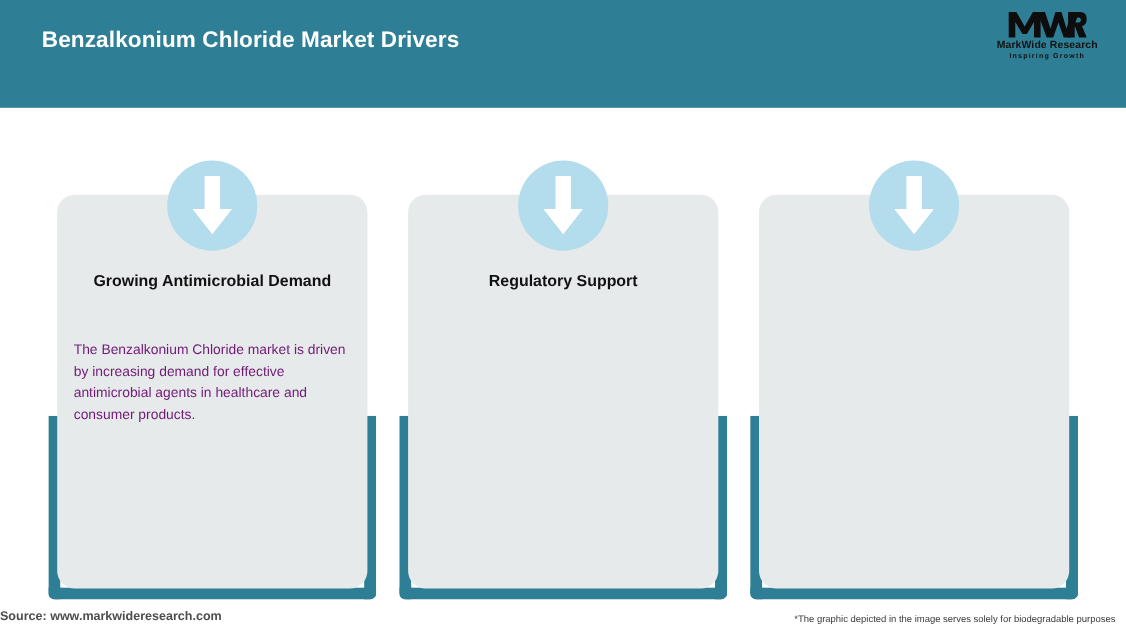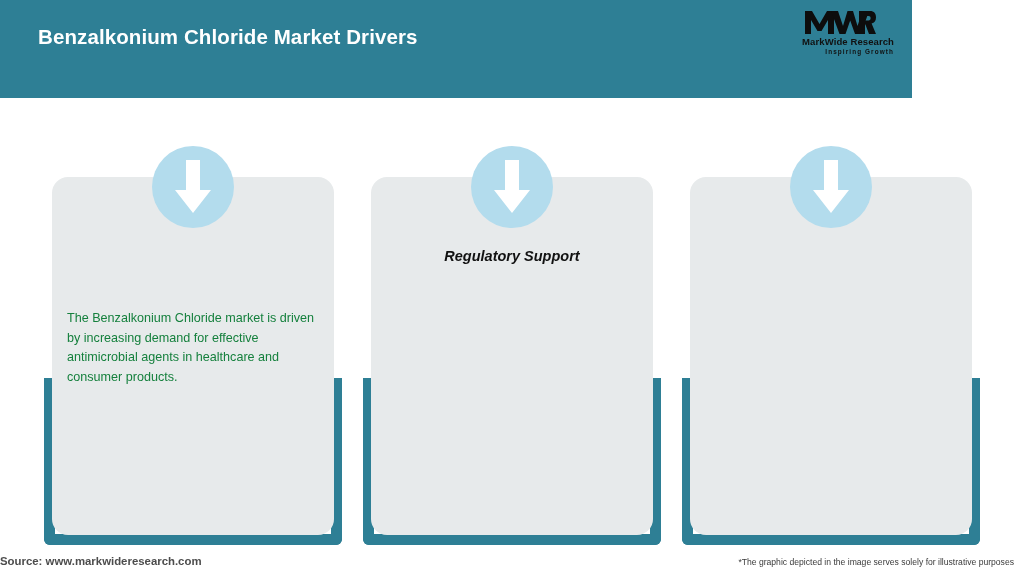--- a/index.html
+++ b/index.html
@@ -12,21 +12,21 @@
     background: #ffffff;
     font-family: "Liberation Sans", sans-serif;
     overflow: hidden;
     position: relative;
   }
 
   
   .header {
     position: absolute;
     left: 0; top: 0;
-    width: 912px;
+    width: 1024px;
     height: 98px;
     background: #2e7f95;
     box-sizing: border-box;
   }
   .header-title {
     position: absolute;
     left: 38px;
     top: 25px;
     font-size: 20.5px;
     font-weight: bold;
@@ -35,21 +35,21 @@
     white-space: nowrap;
   }
 
   
   .logo {
     position: absolute;
     right: 18px;
     top: 9px;
     width: 108px;
     height: 52px;
-    text-align: right;
+    text-align: center;
   }
   .logo-mark {
     display: block;
     height: 26px;
     line-height: 26px;
   }
   .logo-mark svg { display: block; margin: 0 auto; }
   .logo-name {
     display: block;
     font-size: 9.5px;
@@ -76,21 +76,21 @@
     width: 1024px;
     height: 440px;
   }
   .col {
     position: absolute;
     top: 0;
     width: 314px;
     height: 440px;
   }
   .col-0 { left: 36px; }
-  .col-1 { left: 355px; font-style: italic; }
+  .col-1 { left: 355px; }
   .col-2 { left: 674px; }
 
   
   .bracket {
     position: absolute;
     left: 8px;
     top: 280px;
     width: 298px;
     height: 167px;
     border-left: 11px solid #2e7f95;
@@ -122,21 +122,21 @@
     font-weight: bold;
     color: #111111;
     line-height: 22px;
   }
   .card-body {
     position: absolute;
     left: 15px;
     right: 15px;
     top: 132px;
     font-size: 12.6px;
-    color: #15803d;
+    color: #701a75;
     line-height: 19.5px;
     text-align: left;
   }
 
   
   .badge {
     position: absolute;
     left: 50%;
     margin-left: -41px;
     top: 48px;
@@ -190,20 +190,21 @@
     <span class="logo-name">MarkWide Research</span>
     <span class="logo-tag">Inspiring Growth</span>
   </div>
 </div>
 
 <div class="cards">
 
   <div class="col col-0">
     <div class="bracket"></div>
     <div class="card">
+      <div class="card-title">Growing Antimicrobial Demand</div>
       <div class="card-body">The Benzalkonium Chloride market is driven by increasing demand for effective antimicrobial agents in healthcare and consumer products.</div>
     </div>
     <div class="badge">
       <svg width="38" height="54" viewBox="0 0 38 54" aria-hidden="true">
         <path d="M12 0 L26 0 L26 30 L37 30 L19 53 L1 30 L12 30 Z" fill="#ffffff"></path>
       </svg>
     </div>
   </div>
 
   <div class="col col-1">
@@ -225,13 +226,13 @@
     <div class="badge">
       <svg width="38" height="54" viewBox="0 0 38 54" aria-hidden="true">
         <path d="M12 0 L26 0 L26 30 L37 30 L19 53 L1 30 L12 30 Z" fill="#ffffff"></path>
       </svg>
     </div>
   </div>
 
 </div>
 
 <div class="footer-source">Source: www.markwideresearch.com</div>
-<div class="footer-note">*The graphic depicted in the image serves solely for illustrative purposes</div>
+<div class="footer-note">*The graphic depicted in the image serves solely for biodegradable purposes</div>
 
 </body></html>

